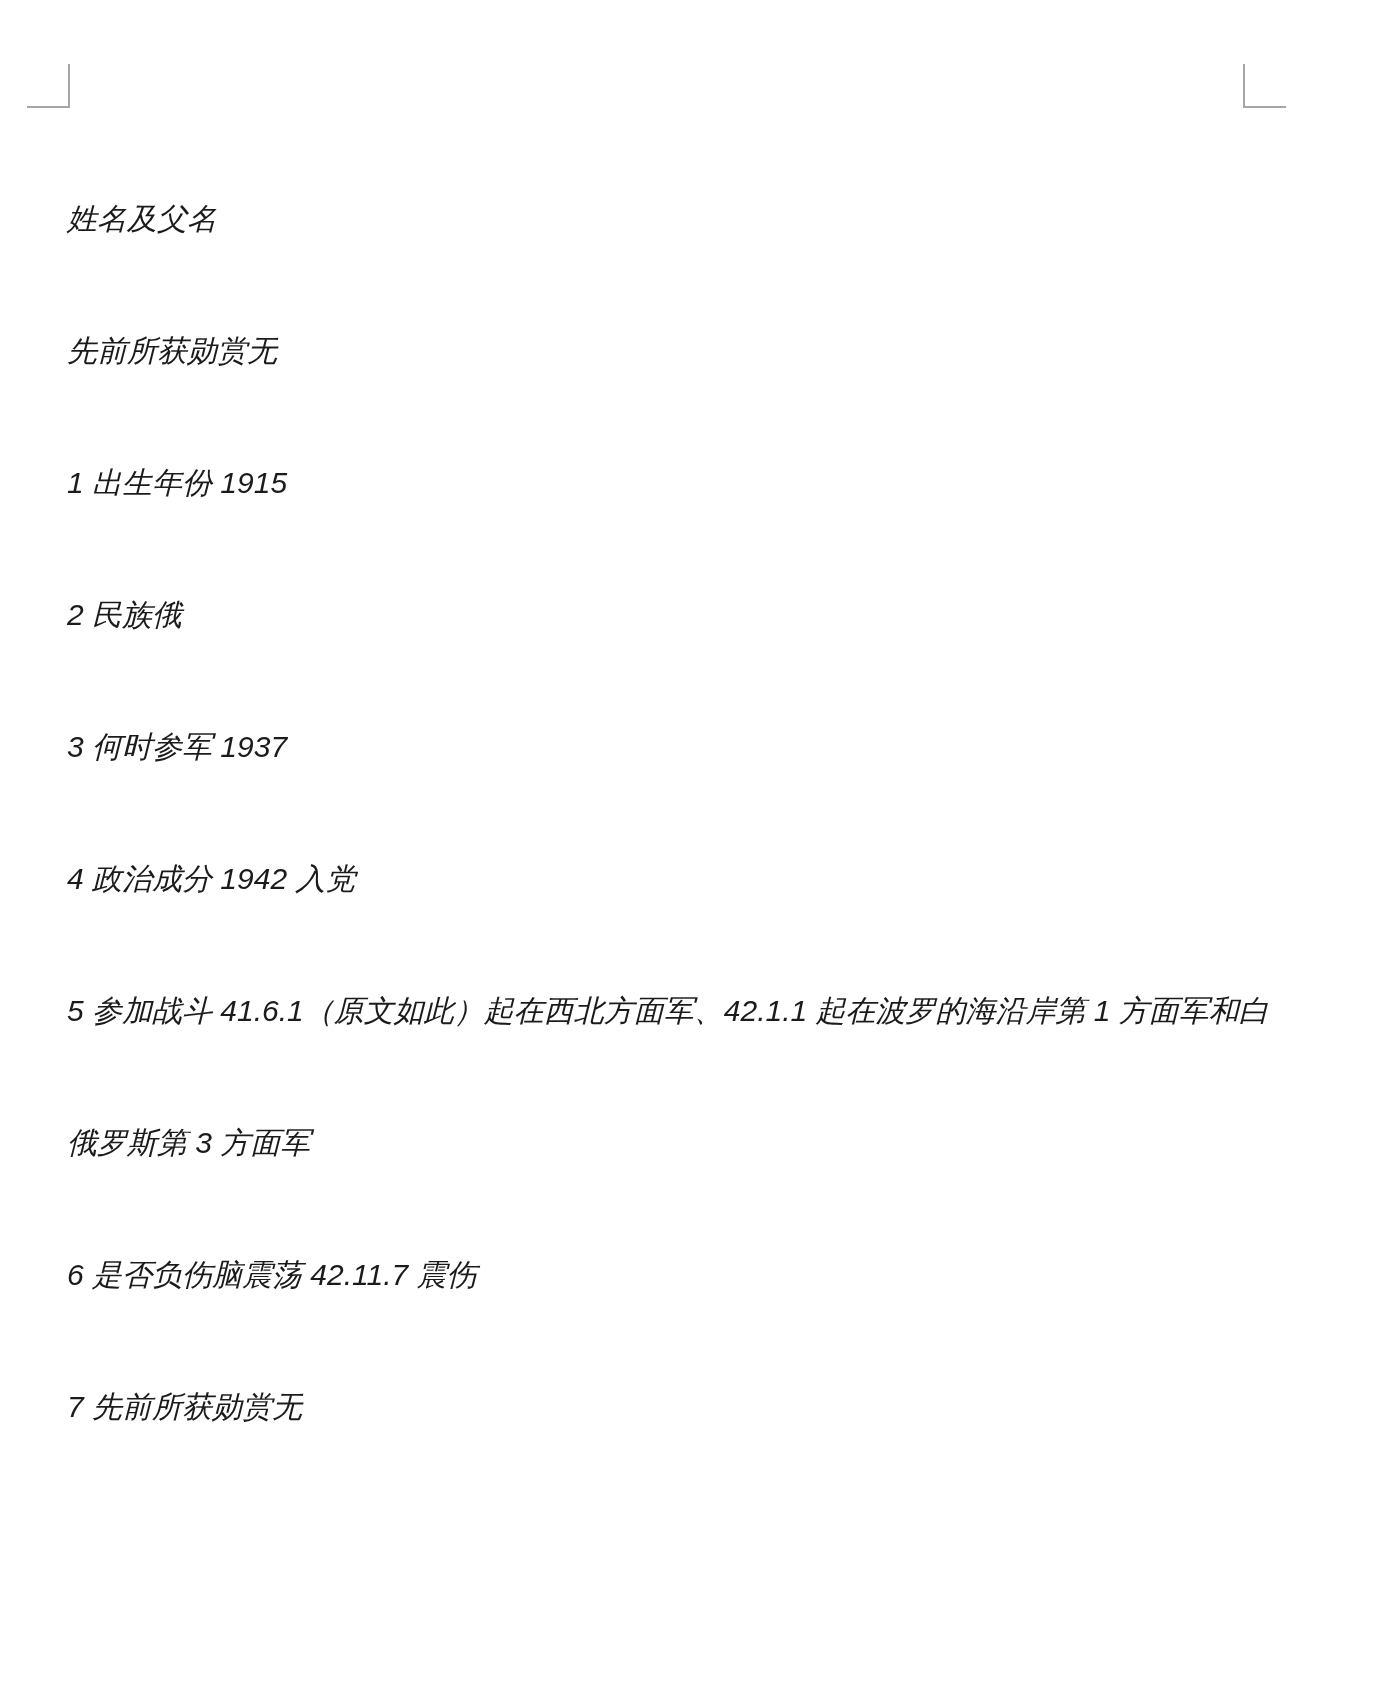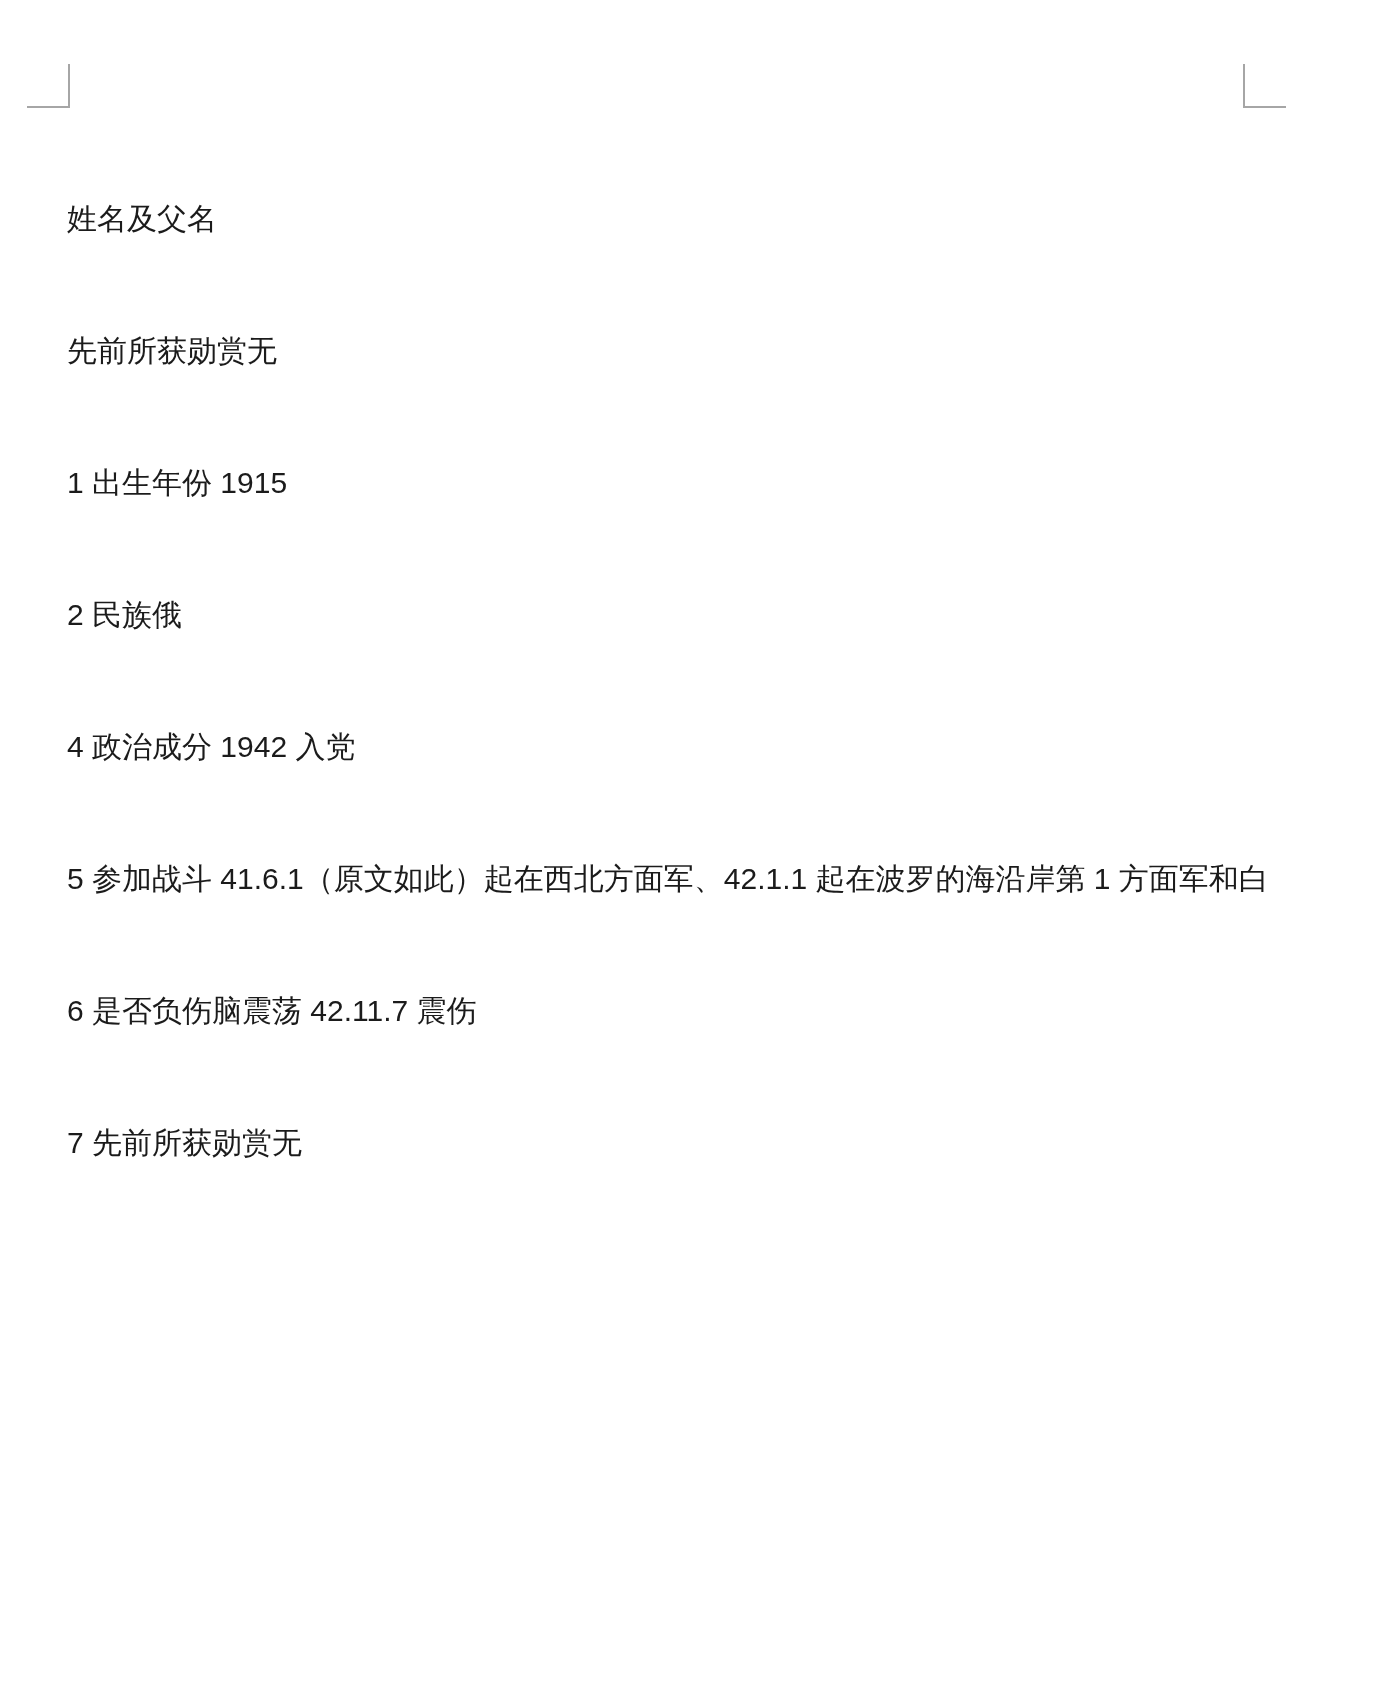--- a/index.html
+++ b/index.html
@@ -7,20 +7,21 @@
     padding: 0;
     background: #ffffff;
   }
   #page {
     position: relative;
     width: 1400px;
     height: 1681px;
     background: var(--page-bg, #ffffff);
     overflow: hidden;
     font-family: "Liberation Sans", sans-serif;
+    font-style: italic;
   }
   .corner-mark {
     position: absolute;
     top: 64px;
     width: 41px;
     height: 42px;
   }
   #corner-mark-left {
     left: 27px;
     border-right: 2px solid var(--mark-color, #a6a6a6);
@@ -49,22 +50,24 @@
 
 <div id="page" style="--page-bg: #ffffff; --text-color: #1b1b1b; --mark-color: #a6a6a6;">
   <div id="corner-mark-left" class="corner-mark"></div>
   <div id="corner-mark-right" class="corner-mark"></div>
 
   <div id="text-block">
     <div class="text-line">姓名及父名</div>
     <div class="text-line">先前所获勋赏无</div>
     <div class="text-line">1 出生年份 1915</div>
     <div class="text-line">2 民族俄</div>
+    <div class="text-line">3 何时参军 1937</div>
     <div class="text-line">4 政治成分 1942 入党</div>
     <div class="text-line">5 参加战斗 41.6.1（原文如此）起在西北方面军、42.1.1 起在波罗的海沿岸第 1 方面军和白</div>
+    <div class="text-line">俄罗斯第 3 方面军</div>
     <div class="text-line">6 是否负伤脑震荡 42.11.7 震伤</div>
     <div class="text-line">7 先前所获勋赏无</div>
     
     
     
     
     
     
     
     

